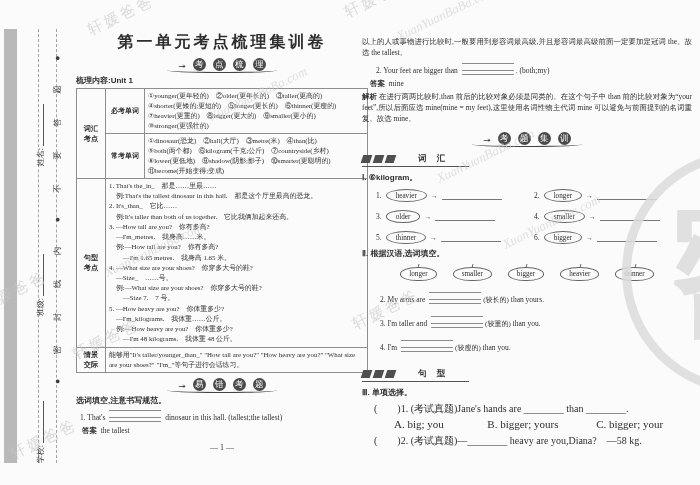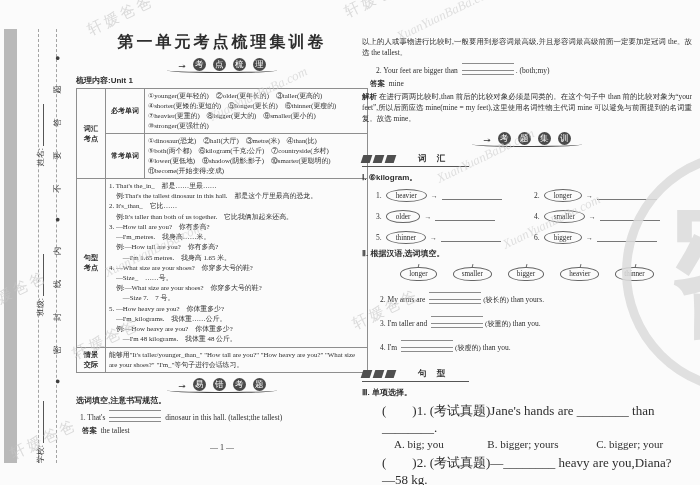--- a/index.html
+++ b/index.html
@@ -66,21 +66,21 @@
   .cloud{border:0.9px solid #666;border-radius:50%;padding:1.5px 9px;font-size:7.2px}
   .arrow-icon::after{content:"→";font-size:7px;color:#444}
   .uline{display:inline-block;width:60px;border-bottom:0.8px solid #777;height:8px}
   .bank{display:flex;justify-content:center;gap:16px;margin:8px 0 6px}
   .apple{border:0.9px solid #666;border-radius:48% 48% 46% 46%;padding:2px 8px;font-size:7.2px;position:relative}
   .apple::before{content:"";position:absolute;top:-4px;left:50%;width:1px;height:4px;background:#666;
       transform:rotate(14deg)}
   .ex2-item{margin:11px 0 11px 18px;font-size:7.5px}
   .cn-note{font-size:7px}
   .mc{margin-left:8px}
-  .mc .stem{font-size:13px;margin:4px 12px 2px}
+  .mc .stem{font-size:10px;margin:4px 4px 2px}
   .opts{display:grid;grid-template-columns:1.2fr 1.4fr 1fr;font-size:11px;margin:0 0 2px 24px;width:280px}
 </style>
 </head>
 <body>
 
 <div class="wm" style="left:85px;top:6px">轩媛爸爸</div>
 <div class="wms" style="left:205px;top:86px">XuanYuanBaBa.com</div>
 <div class="wm" style="left:342px;top:-12px">轩媛爸爸</div>
 <div class="wms" style="left:392px;top:6px">XuanYuanBaBa.com</div>
 <div class="wm" style="left:-22px;top:282px">轩媛爸爸</div>

